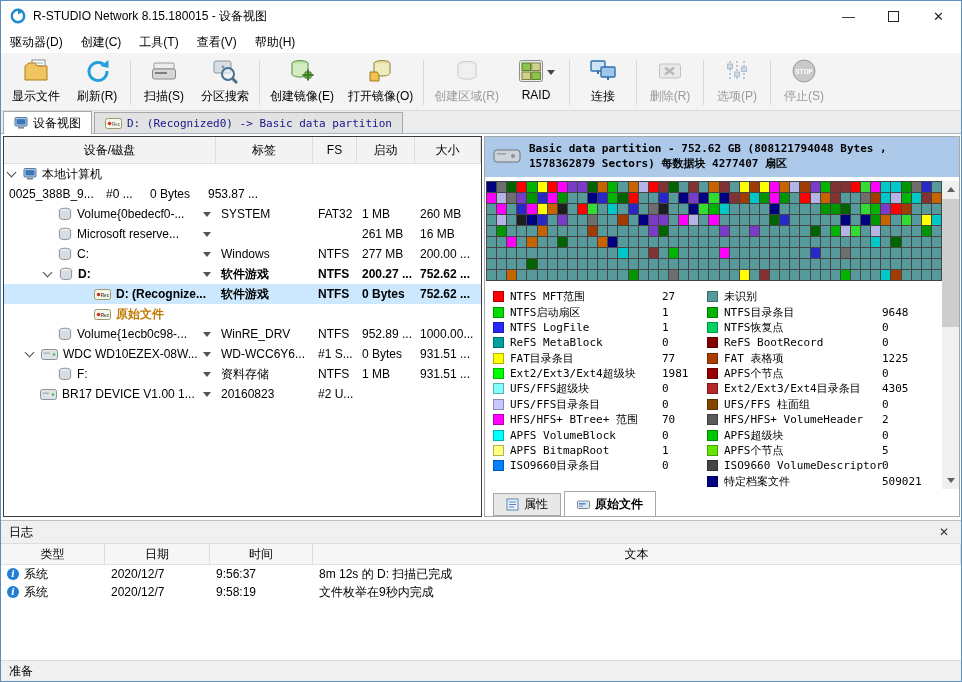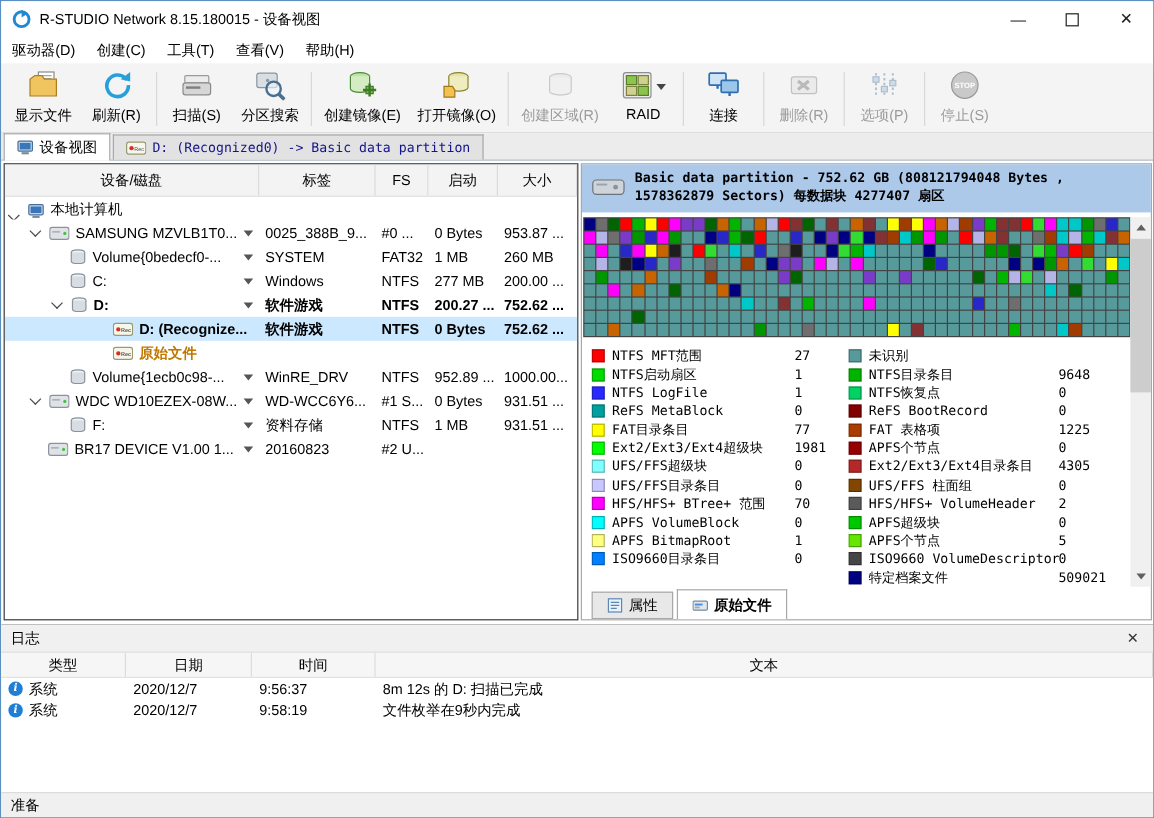--- a/index.html
+++ b/index.html
@@ -280,49 +280,37 @@
     <div class="tree">
       <div class="tree-head">
           <div class="hc" style="width: 212px;">设备/磁盘</div>
           <div class="hc" style="width: 97px;">标签</div>
           <div class="hc" style="width: 44px;">FS</div>
           <div class="hc" style="width: 58px;">启动</div>
           <div class="hc" style="flex: 1 1 0%;">大小</div>
         </div>
       <div>
           <div class="trow">
-            <div class="c-name" style="width: 212px; padding-left: 4px; align-items: flex-end;">
+            <div class="c-name" style="width: 212px; padding-left: 4px;">
               <span class="chev"></span>
               <span class="ti">
                 <svg width="14" height="14" viewBox="0 0 14 14">
                   <rect x="1" y="1.6" width="12" height="8.4" rx="1" fill="#bcd6ee" stroke="#4a6f96"></rect>
                   <rect x="2.5" y="3.1" width="9" height="5.4" fill="#3a77b8"></rect>
                   <rect x="4" y="10.8" width="6" height="1.8" fill="#7a8a9a"></rect>
                 </svg>
               </span>
               <span>本地计算机</span>
             </div>
             <div class="cell" style="width: 97px;"></div>
             <div class="cell" style="width: 44px;"></div>
             <div class="cell" style="width: 58px;"></div>
             <div class="cell" style="flex: 1 1 0%;"></div>
           </div>
           <div class="trow">
-            <div class="c-name" style="width: 212px; padding-left: 22px;">
-              <span class="chev"></span>
-              <span class="ti">
-                <svg width="17" height="13" viewBox="0 0 17 13">
-                  <rect x="0.5" y="1.5" width="16" height="10" rx="2" fill="#dfe3e8" stroke="#8a929c"></rect>
-                  <circle cx="13" cy="6.5" r="1.3" fill="#3ec43e"></circle>
-                  <rect x="2.5" y="4.5" width="6.5" height="1.4" fill="#aab2bc"></rect>
-                </svg>
-              </span>
-              <span>SAMSUNG MZVLB1T0...</span>
-              <span class="combo"></span>
-            </div>
             <div class="cell" style="width: 97px;">0025_388B_9...</div>
             <div class="cell" style="width: 44px;">#0 ...</div>
             <div class="cell" style="width: 58px;">0 Bytes</div>
             <div class="cell" style="flex: 1 1 0%;">953.87 ...</div>
           </div>
           <div class="trow">
             <div class="c-name" style="width: 212px; padding-left: 40px;">
               <span class="chev-space"></span>
               <span class="ti">
                 <svg width="14" height="14" viewBox="0 0 14 14">
@@ -330,20 +318,37 @@
                   <path d="M1.4 3.4 V10.4 c0 1.2 2.5 2.2 5.6 2.2 s5.6 -1 5.6 -2.2 V3.4" fill="#d8dde4" stroke="#8a929c"></path>
                 </svg>
               </span>
               <span>Volume{0bedecf0-...</span>
               <span class="combo"></span>
             </div>
             <div class="cell" style="width: 97px;">SYSTEM</div>
             <div class="cell" style="width: 44px;">FAT32</div>
             <div class="cell" style="width: 58px;">1 MB</div>
             <div class="cell" style="flex: 1 1 0%;">260 MB</div>
+          </div>
+          <div class="trow">
+            <div class="c-name" style="width: 212px; padding-left: 40px;">
+              <span class="chev-space"></span>
+              <span class="ti">
+                <svg width="14" height="14" viewBox="0 0 14 14">
+                  <ellipse cx="7" cy="3.4" rx="5.6" ry="2.2" fill="#eef1f5" stroke="#8a929c"></ellipse>
+                  <path d="M1.4 3.4 V10.4 c0 1.2 2.5 2.2 5.6 2.2 s5.6 -1 5.6 -2.2 V3.4" fill="#d8dde4" stroke="#8a929c"></path>
+                </svg>
+              </span>
+              <span>Microsoft reserve...</span>
+              <span class="combo"></span>
+            </div>
+            <div class="cell" style="width: 97px;"></div>
+            <div class="cell" style="width: 44px;"></div>
+            <div class="cell" style="width: 58px;">261 MB</div>
+            <div class="cell" style="flex: 1 1 0%;">16 MB</div>
           </div>
           <div class="trow">
             <div class="c-name" style="width: 212px; padding-left: 40px;">
               <span class="chev-space"></span>
               <span class="ti">
                 <svg width="14" height="14" viewBox="0 0 14 14">
                   <ellipse cx="7" cy="3.4" rx="5.6" ry="2.2" fill="#eef1f5" stroke="#8a929c"></ellipse>
                   <path d="M1.4 3.4 V10.4 c0 1.2 2.5 2.2 5.6 2.2 s5.6 -1 5.6 -2.2 V3.4" fill="#d8dde4" stroke="#8a929c"></path>
                 </svg>
               </span>

